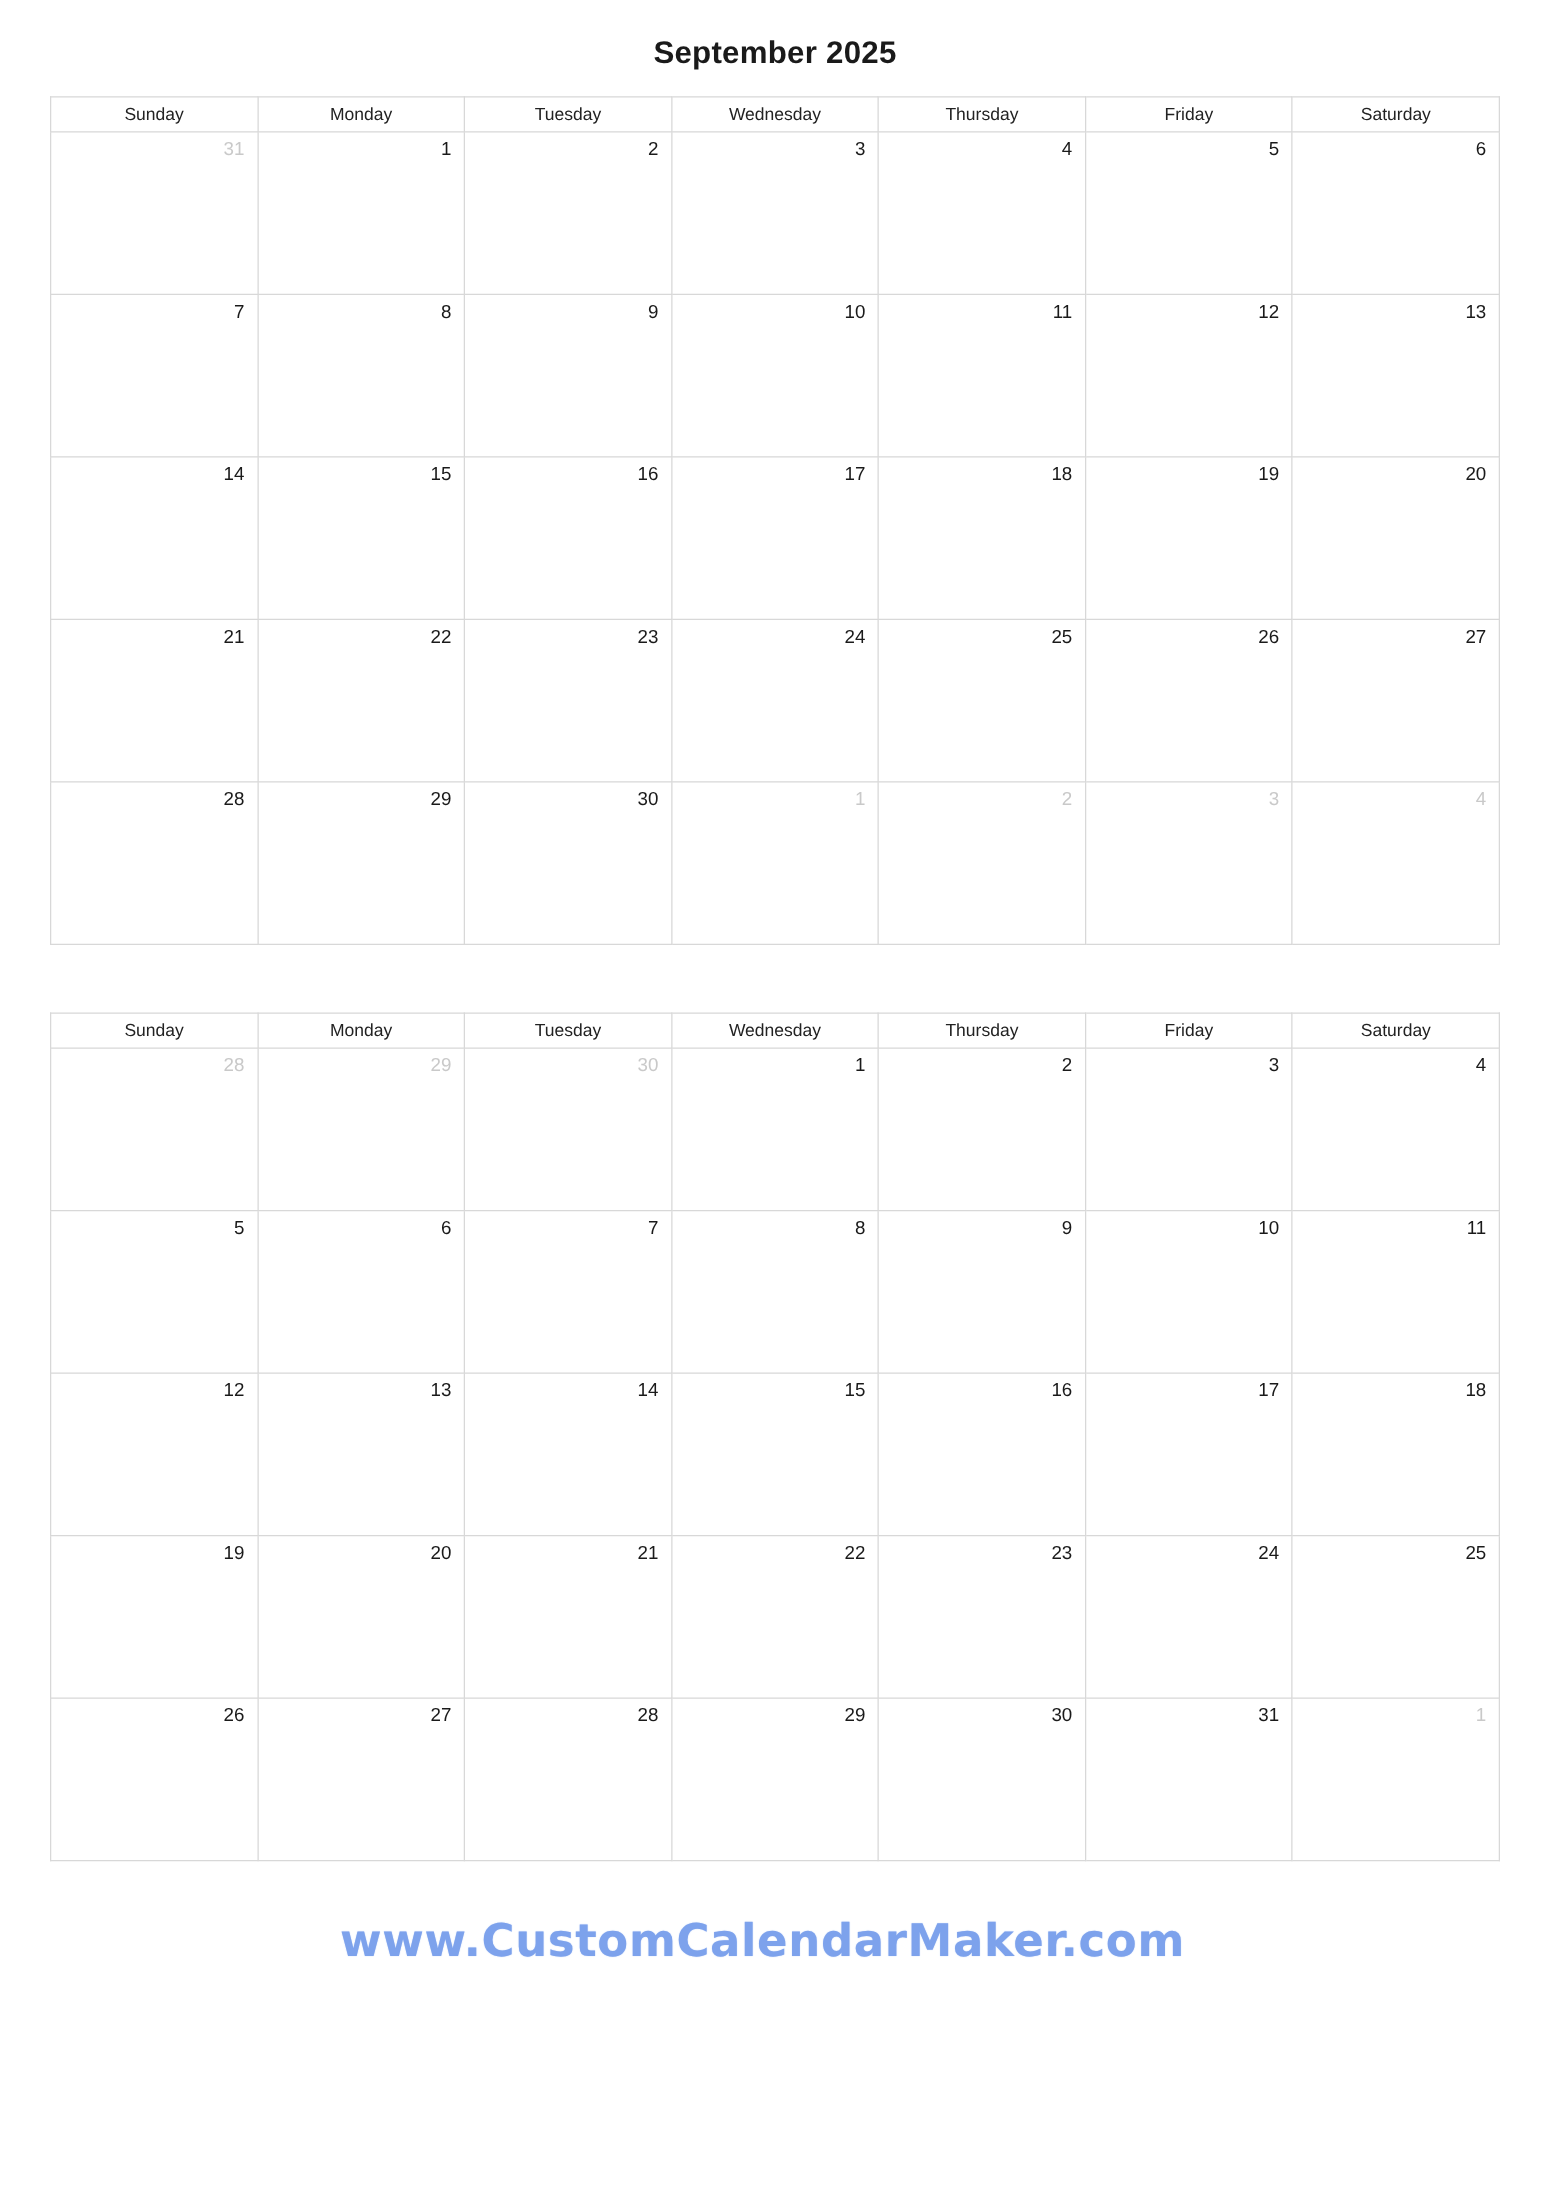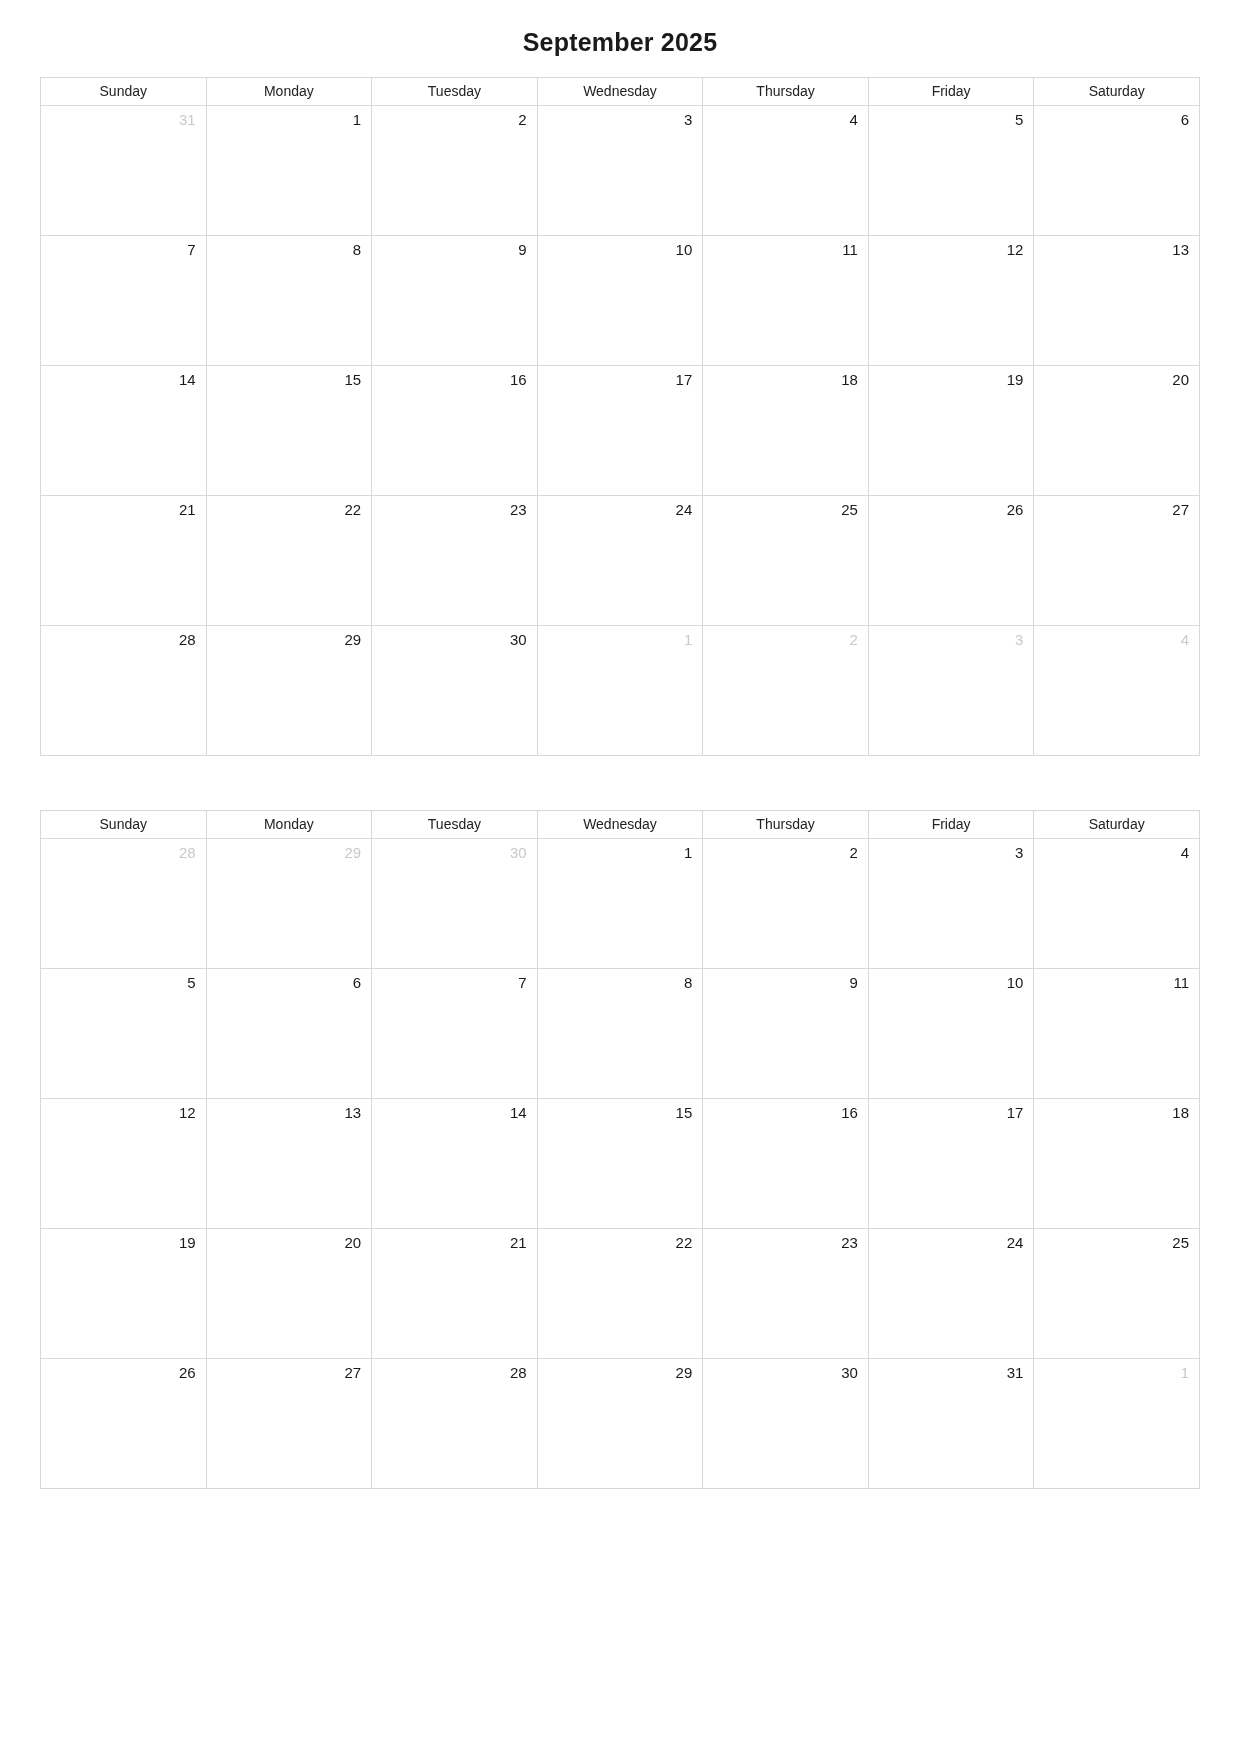--- a/index.html
+++ b/index.html
@@ -348,14 +348,17 @@
               <span class="daynum">31</span>
             </td>
           <td>
               <span class="daynum muted">1</span>
             </td>
         </tr>
       </tbody>
     </table>
   </div>
 
+  <div class="footer">
+    <span class="footer-link">www.CustomCalendarMaker.com</span>
+  </div>
 
 </div>
 
 </body></html>

